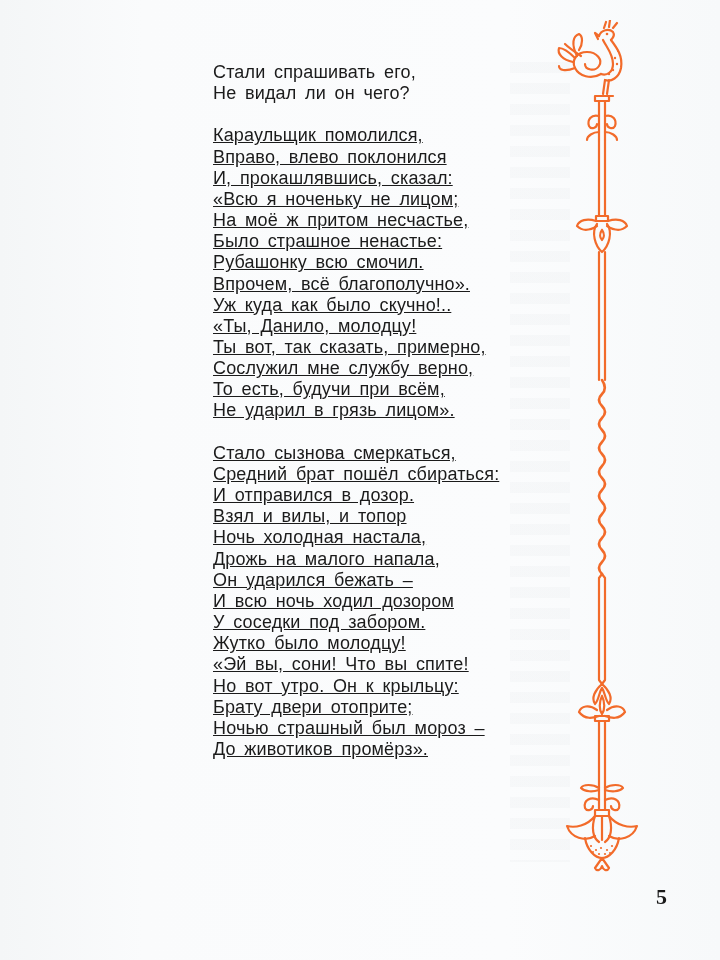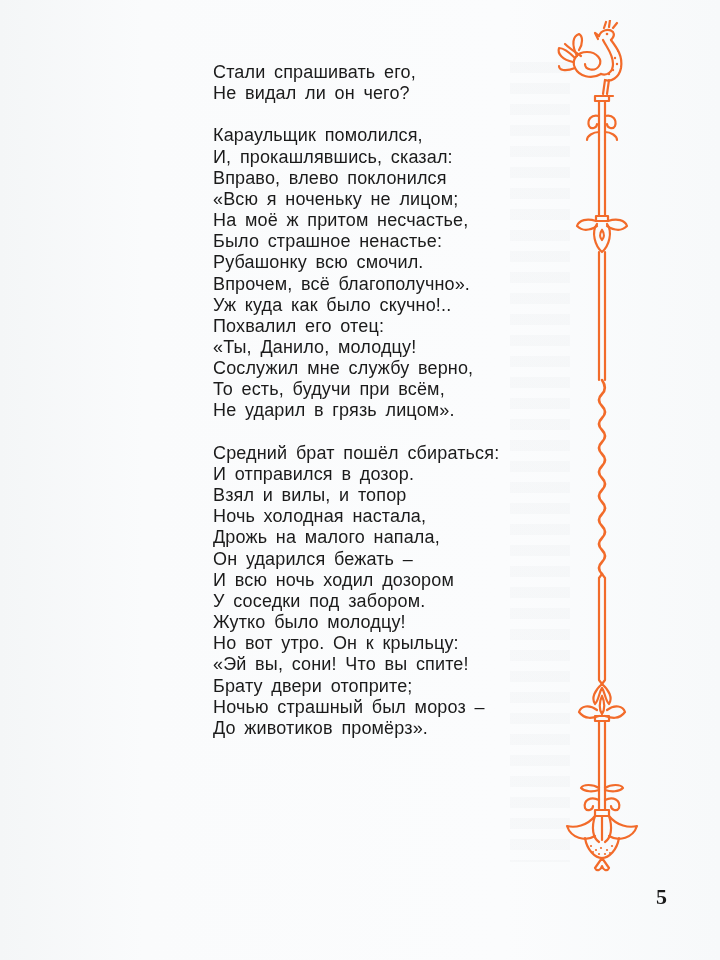--- a/index.html
+++ b/index.html
@@ -25,21 +25,21 @@
       left: 213px;
       top: 62px;
       width: 320px;
       color: #1b1b1b;
       font-size: 18px;
       line-height: 21.15px;
       word-spacing: 3.5px;
       letter-spacing: 0.15px;
     }
     .stanza { margin: 0; }
-    .stanza + .stanza { margin-top: 21.15px; }
+    .stanza + .stanza { margin-top: 21.15px; text-decoration: underline; }
     .line {
       display: block;
       white-space: nowrap;
     }
     .page-number {
       position: absolute;
       left: 656px;
       top: 884px;
       font-family: "Liberation Serif", serif;
       font-size: 22px;
@@ -70,46 +70,47 @@
 
   <div class="ghost"></div>
 
   <div class="poem">
     <div class="stanza">
       <span class="line">Стали спрашивать его,</span>
       <span class="line">Не видал ли он чего?</span>
     </div>
     <div class="stanza">
       <span class="line">Караульщик помолился,</span>
+      <span class="line">Вправо, влево поклонился</span>
       <span class="line">И, прокашлявшись, сказал:</span>
-      <span class="line">Вправо, влево поклонился</span>
       <span class="line">«Всю я ноченьку не лицом;</span>
       <span class="line">На моё ж притом несчастье,</span>
       <span class="line">Было страшное ненастье:</span>
       <span class="line">Рубашонку всю смочил.</span>
       <span class="line">Впрочем, всё благополучно».</span>
       <span class="line">Уж куда как было скучно!..</span>
-      <span class="line">Похвалил его отец:</span>
       <span class="line">«Ты, Данило, молодцу!</span>
+      <span class="line">Ты вот, так сказать, примерно,</span>
       <span class="line">Сослужил мне службу верно,</span>
       <span class="line">То есть, будучи при всём,</span>
       <span class="line">Не ударил в грязь лицом».</span>
     </div>
     <div class="stanza">
+      <span class="line">Стало сызнова смеркаться,</span>
       <span class="line">Средний брат пошёл сбираться:</span>
       <span class="line">И отправился в дозор.</span>
       <span class="line">Взял и вилы, и топор</span>
       <span class="line">Ночь холодная настала,</span>
       <span class="line">Дрожь на малого напала,</span>
       <span class="line">Он ударился бежать –</span>
       <span class="line">И всю ночь ходил дозором</span>
       <span class="line">У соседки под забором.</span>
       <span class="line">Жутко было молодцу!</span>
+      <span class="line">«Эй вы, сони! Что вы спите!</span>
       <span class="line">Но вот утро. Он к крыльцу:</span>
-      <span class="line">«Эй вы, сони! Что вы спите!</span>
       <span class="line">Брату двери отоприте;</span>
       <span class="line">Ночью страшный был мороз –</span>
       <span class="line">До животиков промёрз».</span>
     </div>
   </div>
 
   <svg class="ornament" viewBox="0 0 92 870" width="92" height="870" fill="none" stroke="#F26B2A" stroke-width="2.2" stroke-linecap="round" stroke-linejoin="round">
 
     <g>
 

